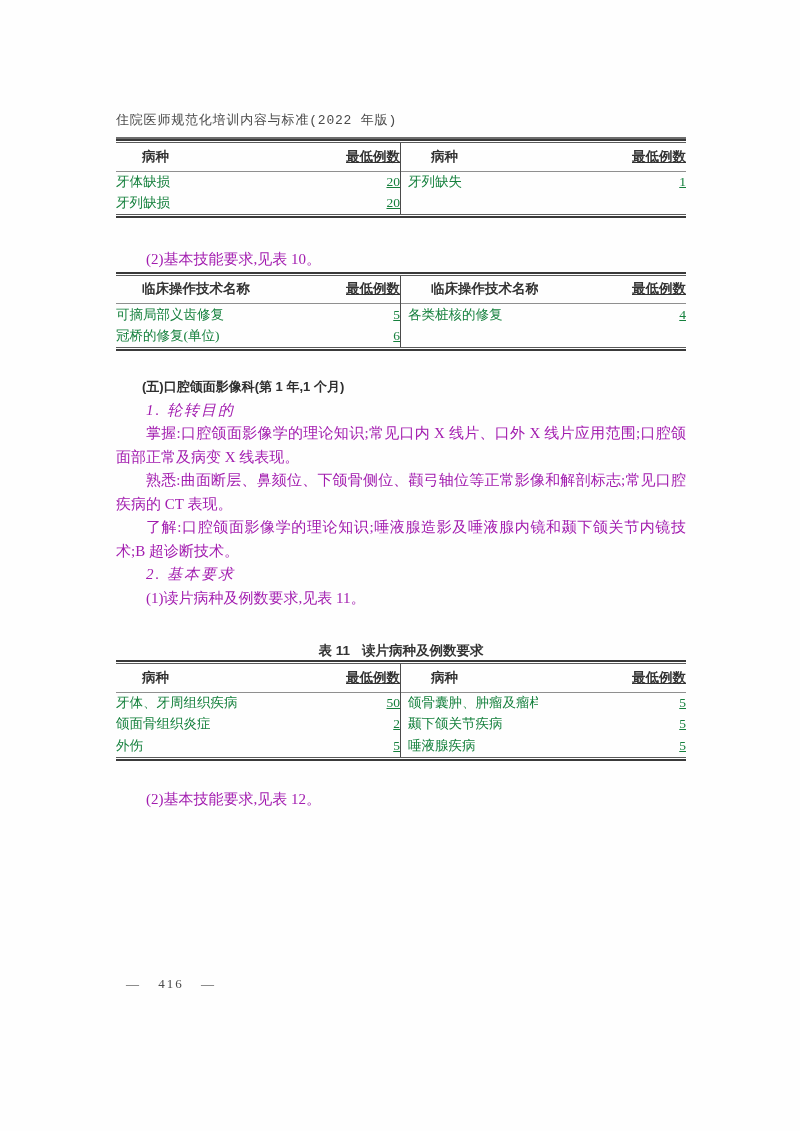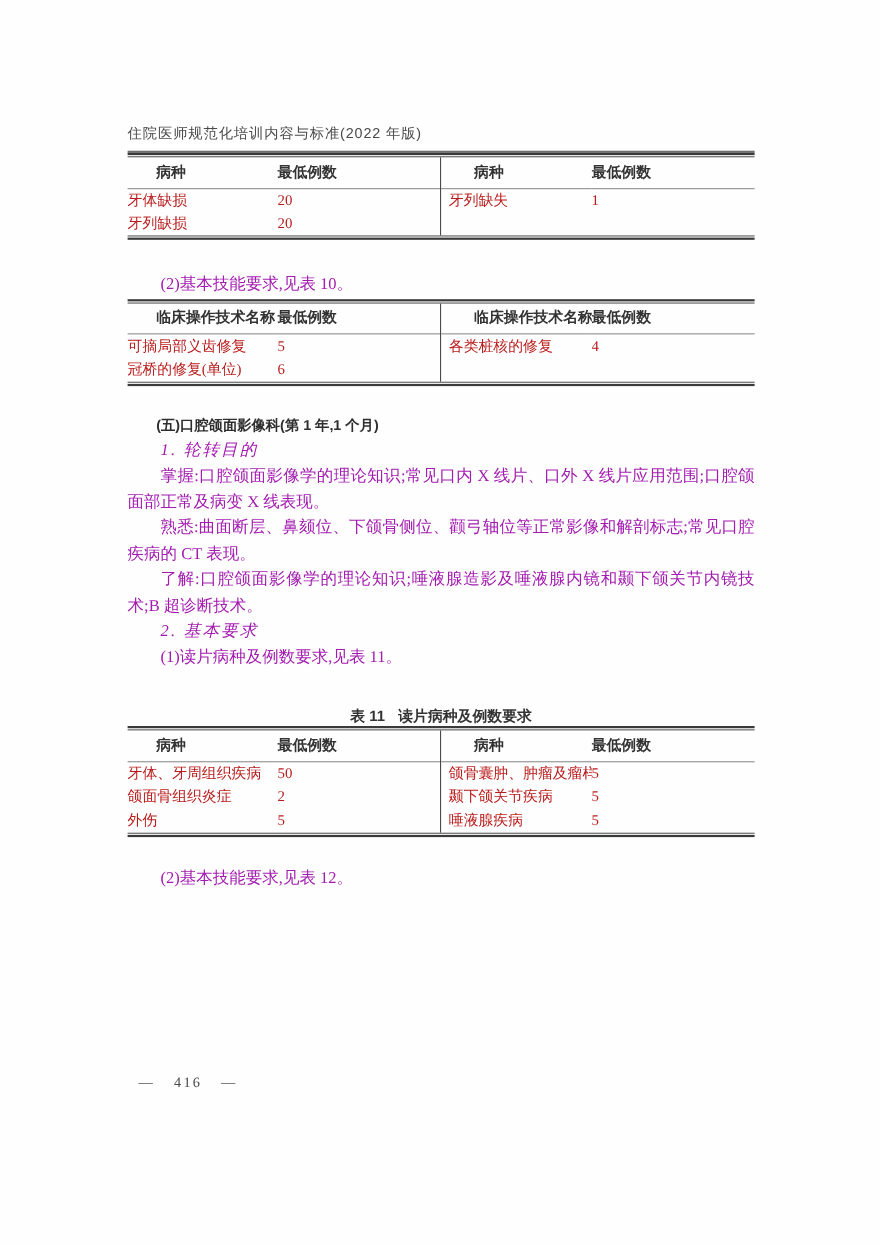--- a/index.html
+++ b/index.html
@@ -18,21 +18,21 @@
     width: 570px;
     padding-top: 112px;
   }
 
   
   .running-head {
     font-size: 13px;
     line-height: 18px;
     color: #4a4a4a;
     letter-spacing: 0.8px;
-    font-family: Liberation Sans, sans-serif;
+    font-family: Liberation Mono, monospace;
   }
   .header-rule {
     margin-top: 7px;
     height: 0;
     border-top: 2px solid #6e6e6e;
   }
 
   
   .tbl-caption {
     text-align: center;
@@ -63,36 +63,36 @@
   .tbl-half { width: 50%; }
   .tbl-half.l { border-right: 1.6px solid #4a4a4a; }
   .tbl table {
     width: 100%;
     border-collapse: collapse;
     table-layout: fixed;
   }
   .tbl td {
     font-family: "Liberation Serif", serif;
     font-size: 13.5px;
-    color: #b91c1c;
+    color: #15803d;
     height: 21.5px;
     vertical-align: middle;
     padding: 0;
     overflow: hidden;
     white-space: nowrap;
   }
   .tbl tr.hd td {
     font-family: "Liberation Sans", sans-serif;
     font-weight: 700;
     color: #333333;
     height: 28px;
     border-bottom: 1.2px solid #8f8f8f;
   }
   td.c-name { width: 48%; text-align: left; }
-  td.c-num  { width: 52%; text-align: left; }
+  td.c-num  { width: 52%; text-align: right; text-decoration: underline; }
   tr.hd td.c-name { padding-left: 26px; }
   .tbl-half.r td.c-name { padding-left: 7px; }
   .tbl-half.r tr.hd td.c-name { padding-left: 30px; }
 
   
   .para {
     font-size: 15px;
     line-height: 23.5px;
     color: #a21caf;
     text-align: justify;

